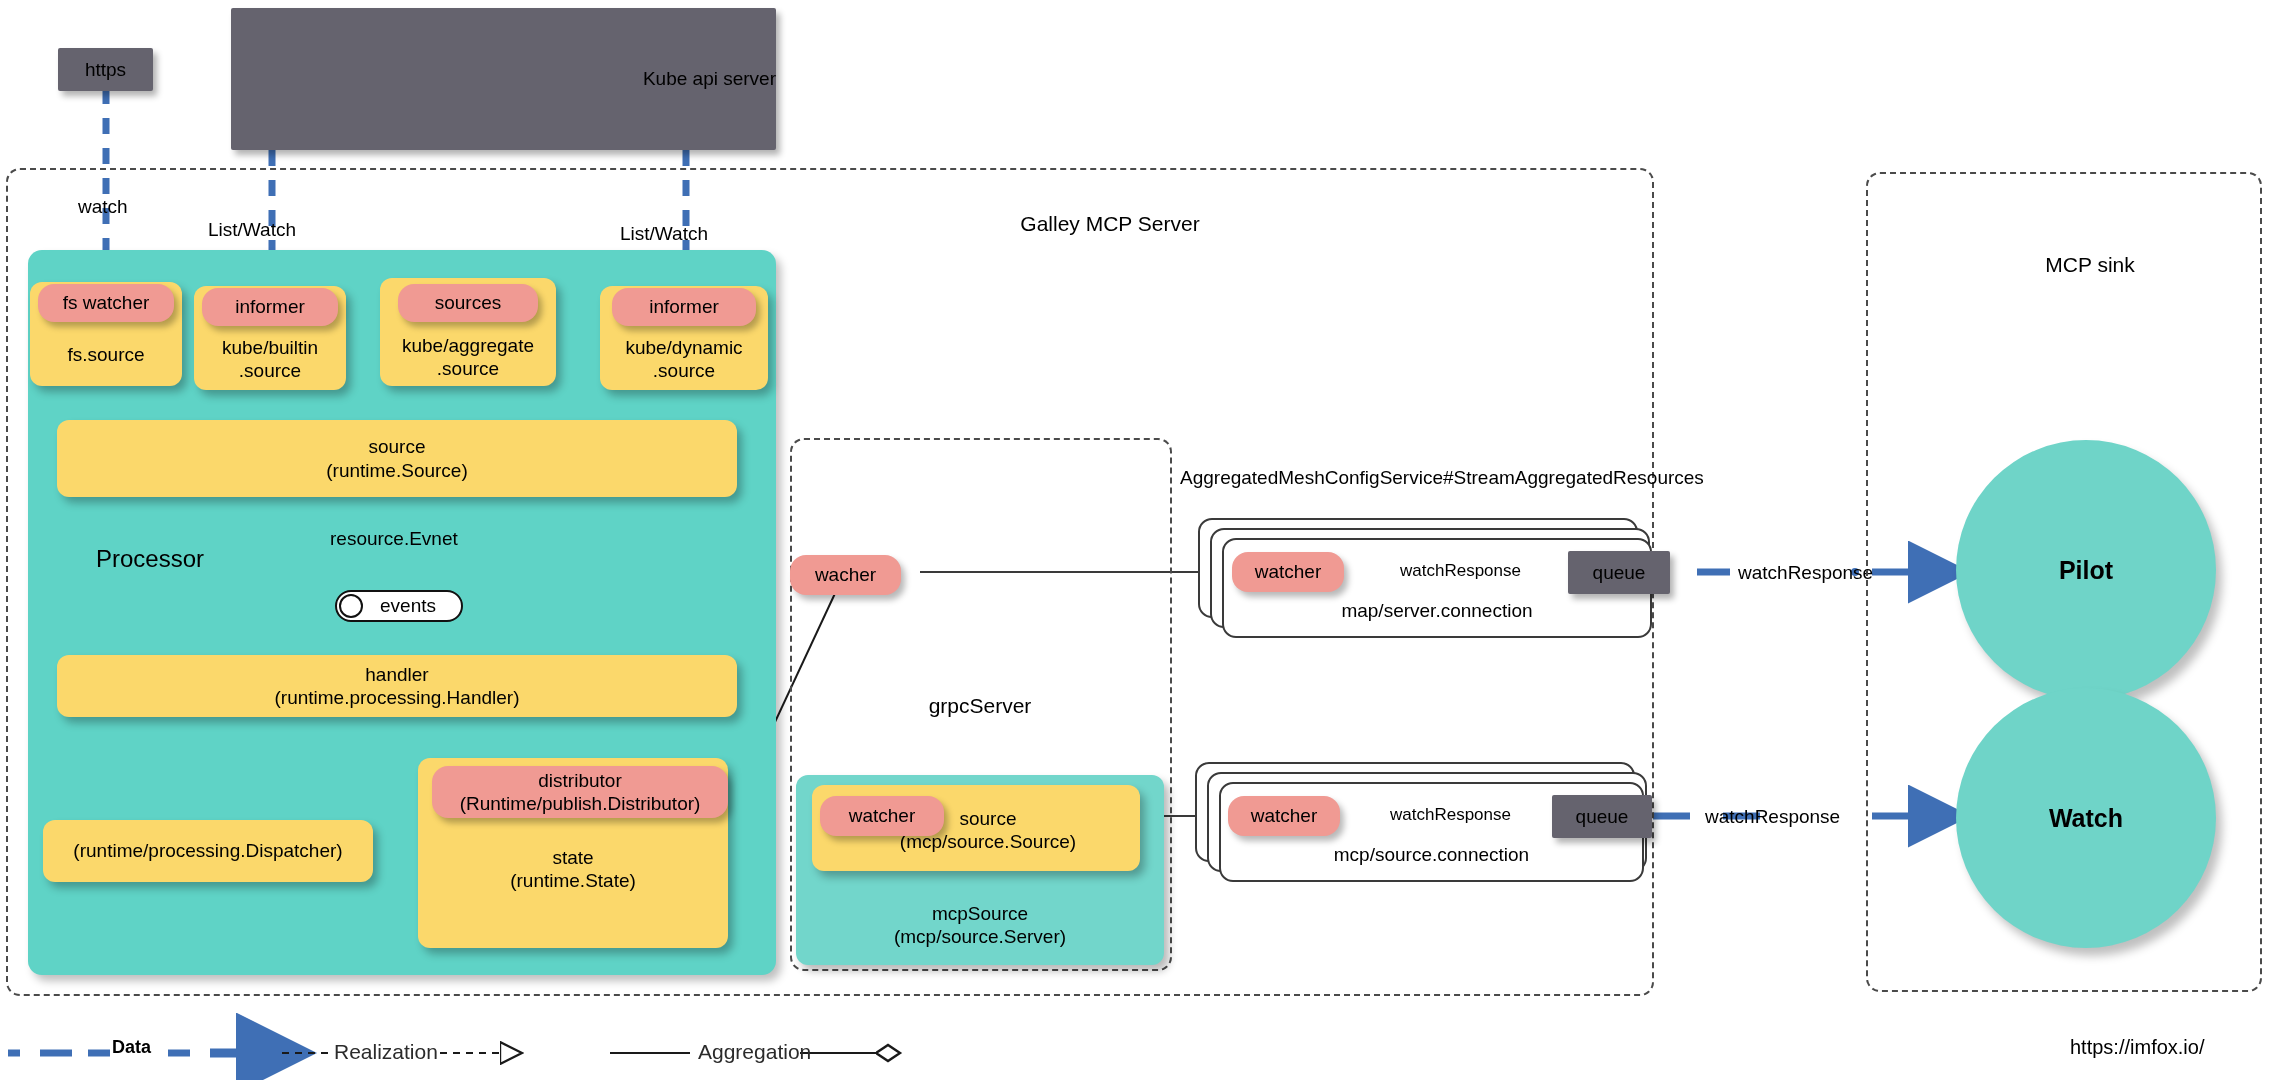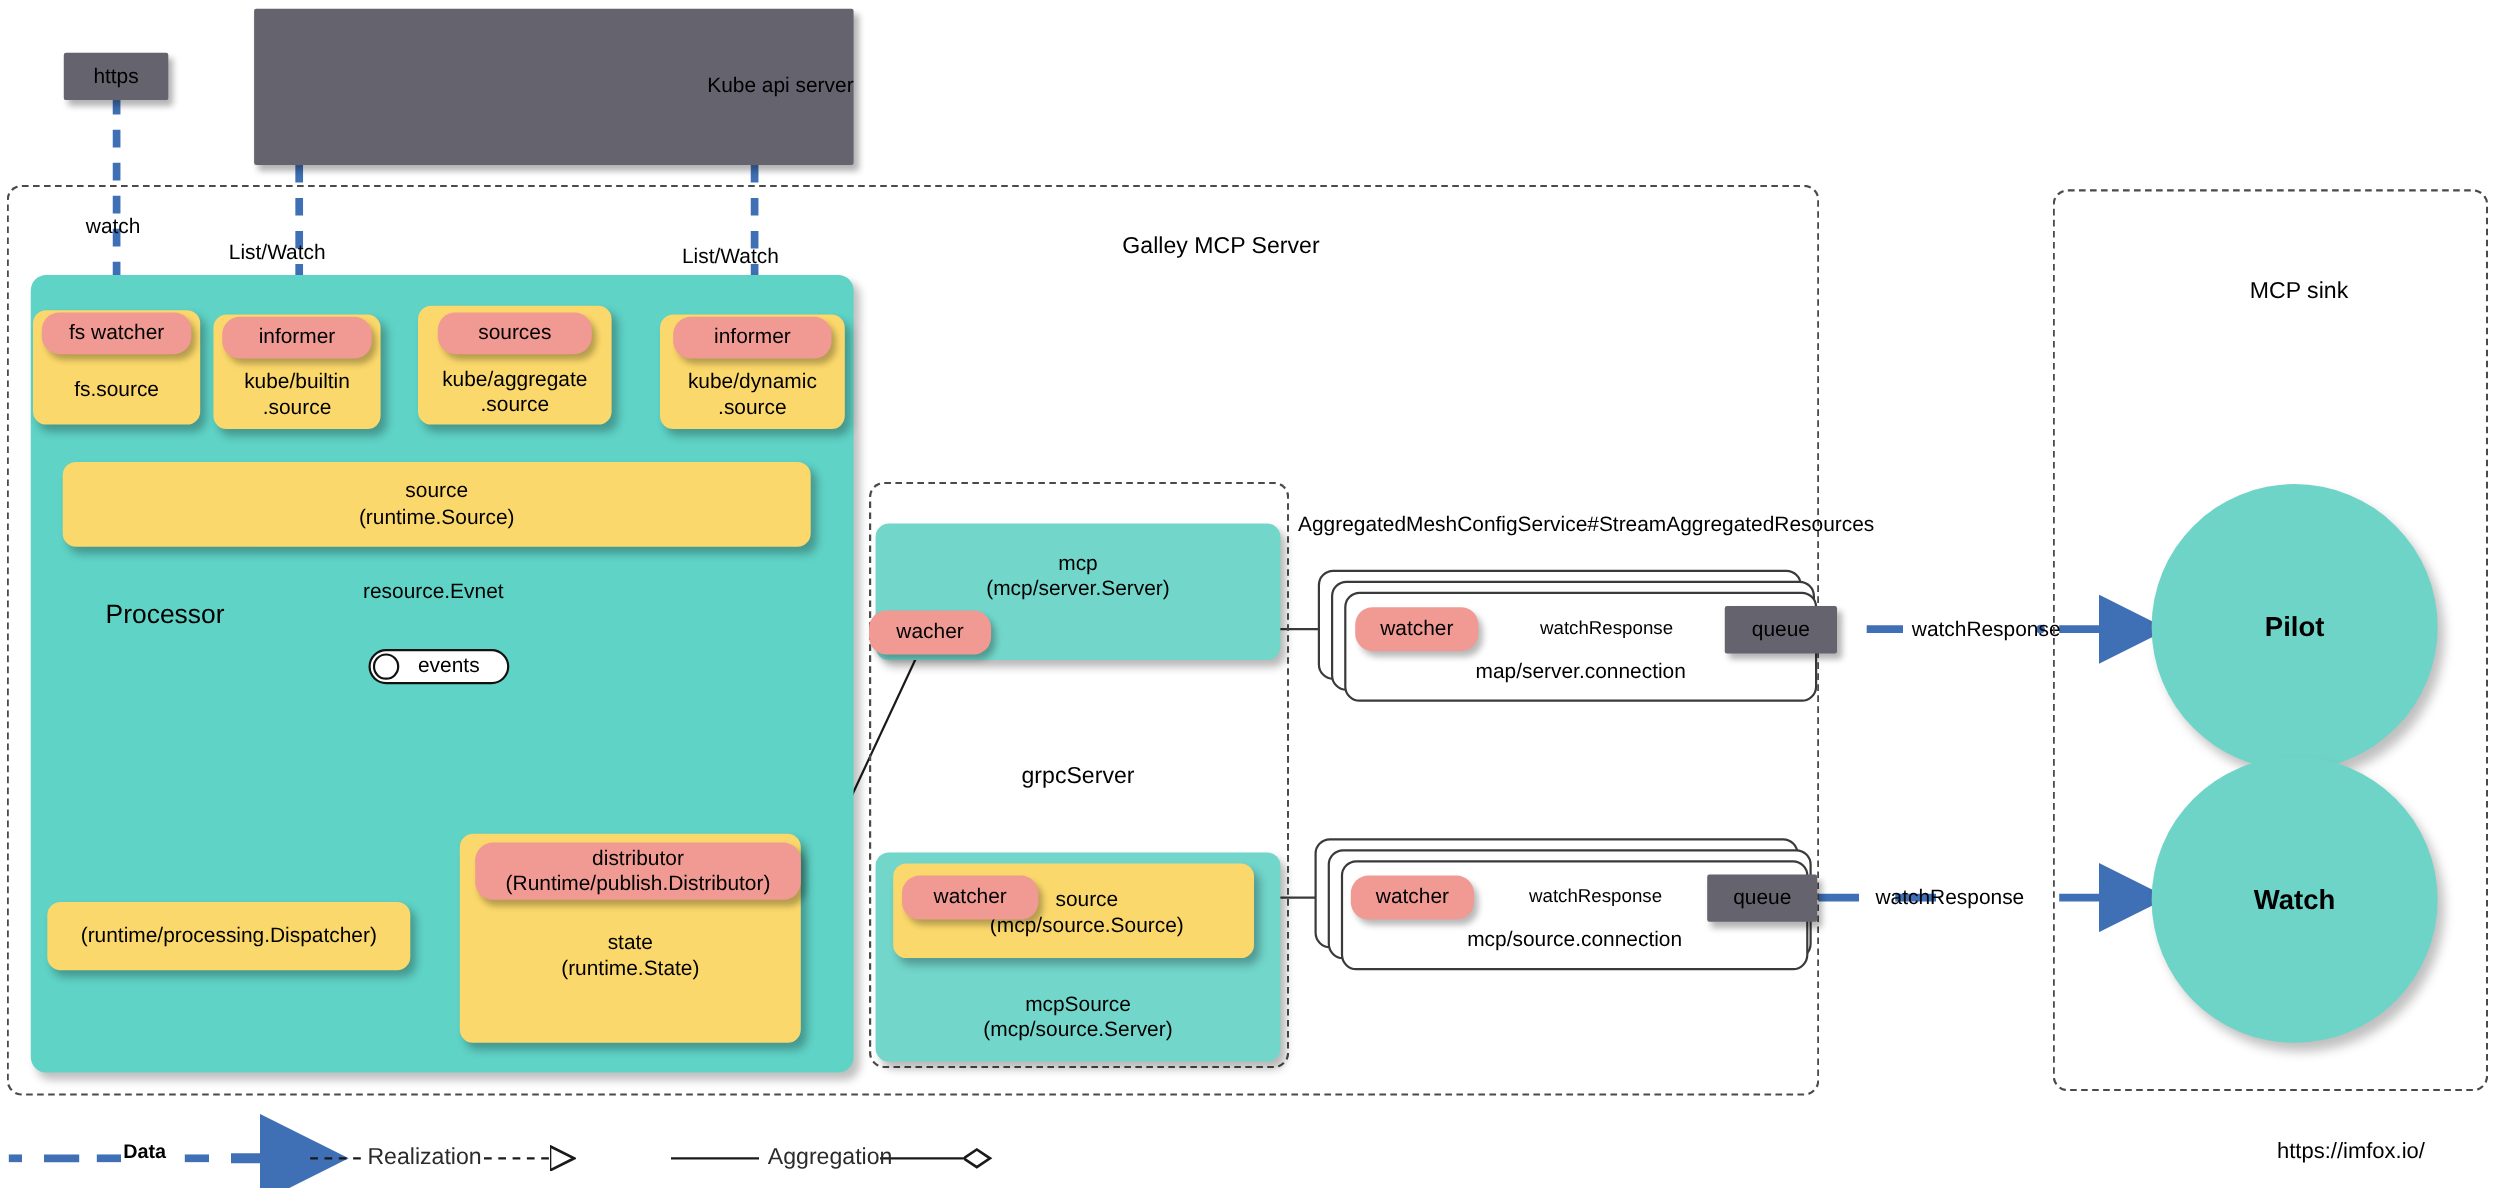--- a/index.html
+++ b/index.html
@@ -176,44 +176,44 @@
   <div class="abs" style="left:330px;top:527px;">
     <span class="lbl">resource.Evnet</span>
   </div>
 
   <div class="abs" style="left:335px;top:590px;width:128px;height:32px;border:2px solid #111;border-radius:16px;background:#fff;"></div>
   <div class="abs" style="left:339px;top:594px;width:24px;height:24px;border:2px solid #111;border-radius:50%;background:#fff;"></div>
   <div class="abs ctr" style="left:358px;top:591px;width:100px;height:30px;">
     <span class="lbl">events</span>
   </div>
 
+  <div class="abs yellow-box ctr" style="left:57px;top:655px;width:680px;height:62px;">
+    <span class="lbl">handler
+(runtime.processing.Handler)</span>
+  </div>
 
   <div class="abs yellow-box ctr" style="left:43px;top:820px;width:330px;height:62px;">
     <span class="lbl">(runtime/processing.Dispatcher)</span>
   </div>
 
   <div class="abs yellow-box" style="left:418px;top:758px;width:310px;height:190px;"></div>
   <div class="abs pink-pill ctr" style="left:432px;top:766px;width:296px;height:52px;">
     <span class="lbl">distributor
 (Runtime/publish.Distributor)</span>
   </div>
   <div class="abs ctr" style="left:418px;top:840px;width:310px;height:58px;">
     <span class="lbl">state
 (runtime.State)</span>
   </div>
 
   <div class="abs dashed-panel" style="left:790px;top:438px;width:382px;height:533px;"></div>
   <div class="abs ctr" style="left:840px;top:693px;width:280px;height:26px;">
     <span class="lbl-lg">grpcServer</span>
   </div>
 
-  <div class="abs teal-box ctr" style="left:796px;top:476px;width:368px;height:124px;">
-    <span class="lbl" style="transform:translateY(-14px);">mcp
-(mcp/server.Server)</span>
-  </div>
   <div class="abs pink-pill ctr" style="left:790px;top:555px;width:111px;height:40px;">
     <span class="lbl">wacher</span>
   </div>
 
   <div class="abs teal-box" style="left:796px;top:775px;width:368px;height:190px;"></div>
   <div class="abs yellow-box" style="left:812px;top:785px;width:328px;height:86px;"></div>
   <div class="abs ctr" style="left:838px;top:800px;width:300px;height:60px;">
     <span class="lbl">source
 (mcp/source.Source)</span>
   </div>

